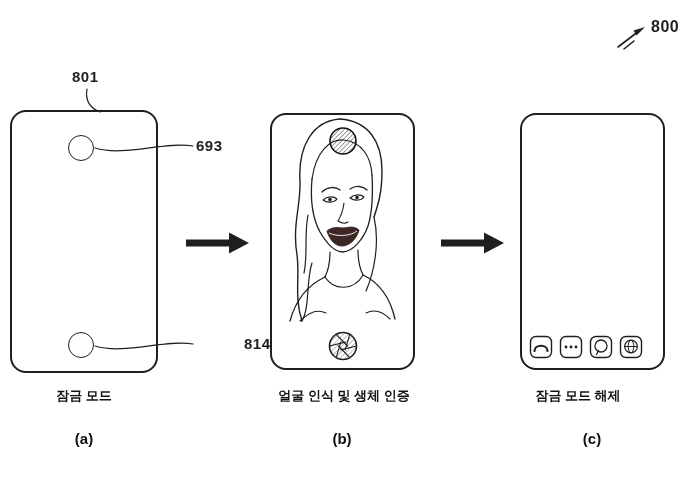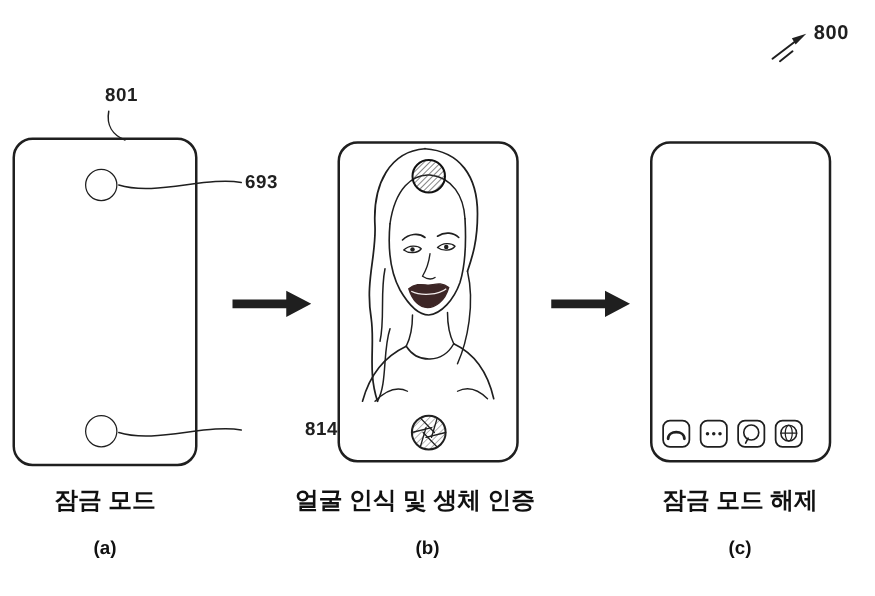--- a/index.html
+++ b/index.html
@@ -20,21 +20,21 @@
     position:absolute; width:26px; height:26px;
     border:1.6px solid var(--line,#1f1f1f); border-radius:50%; background:#fff;
   }
   .screen { position:absolute; left:0; top:0; width:100%; height:100%; }
   .ref {
     position:absolute; font-size:15px; font-weight:600;
     color:var(--line,#111); z-index:4; letter-spacing:0.5px;
   }
   .fignum { font-size:16px; }
   .caption {
-    position:absolute; font-size:19px; font-weight:700; color:#111;
+    position:absolute; font-size:13px; font-weight:700; color:#111;
     text-align:center; z-index:2;
   }
   .plabel {
     position:absolute; font-size:15px; font-weight:700; color:#111;
     text-align:center; z-index:2;
   }
   .sline { stroke:var(--line,#222); fill:none; stroke-linecap:round; stroke-linejoin:round; }
   .sfill { fill:var(--line,#222); }
   .lips { fill:var(--lips,#3d2626); stroke:var(--lips,#3d2626); }
 </style>
@@ -50,21 +50,21 @@
     <polygon class="sfill" points="186,239.5 229,239.5 229,232.5 249,243 229,253.5 229,246.5 186,246.5"></polygon>
     <polygon class="sfill" points="441,239.5 484,239.5 484,232.5 504,243 484,253.5 484,246.5 441,246.5"></polygon>
     <g>
       <path class="sline" stroke-width="1.6" d="M618,47 L639,31"></path>
       <path class="sline" stroke-width="1.6" d="M624,49 L634,41"></path>
       <polygon class="sfill" points="645,27 636.5,35.5 633.5,30.5"></polygon>
     </g>
   </svg>
 
   <div class="ref fignum" style="left:651px; top:18px;">800</div>
-  <div class="ref" style="left:72px; top:68px;margin-left:12px;">801</div>
+  <div class="ref" style="left:72px; top:68px;">801</div>
   <div class="ref" style="left:196px; top:137px;">693</div>
   <div class="ref" style="left:196px; top:335px;margin-left:48px;">814</div>
 
   <div class="phone" style="left:10px; top:110px; width:148px; height:263px;">
     <div class="circle" style="left:56px; top:23px;"></div>
     <div class="circle" style="left:56px; top:220px;"></div>
   </div>
   <div class="caption" style="left:4px; top:387px; width:160px;">잠금 모드</div>
   <div class="plabel" style="left:54px; top:430px; width:60px;">(a)</div>
 
@@ -118,21 +118,21 @@
         <path class="sline" stroke-width="1.1" d="M77.8,242.7 L66.5,231"></path>
         <path class="sline" stroke-width="1.1" d="M64.2,242.7 L68.8,227.1"></path>
         <path class="sline" stroke-width="1.1" d="M57.5,231 L73.2,227.1"></path>
         <path class="sline" stroke-width="1.1" d="M64.2,219.3 L75.5,231"></path>
         <path class="sline" stroke-width="1.1" d="M77.8,219.3 L73.2,234.9"></path>
       </g>
 
       <circle cx="71" cy="26" r="13" fill="url(#hatch)" stroke="#111" stroke-width="1.6"></circle>
     </svg>
   </div>
-  <div class="caption" style="left:232px; top:387px; width:200px;">얼굴 인식 및 생체 인증</div>
+  <div class="caption" style="left:244px; top:387px; width:200px;">얼굴 인식 및 생체 인증</div>
   <div class="plabel" style="left:312px; top:430px; width:60px;">(b)</div>
 
   <div class="phone" style="left:520px; top:113px; width:145px; height:257px;">
     <svg class="screen" viewBox="0 0 141 253">
       <g>
         <rect x="8.5" y="221.5" width="21" height="21" rx="5.5" class="sline" stroke-width="1.4"></rect>
         <path class="sline" stroke-width="2.2" d="M12.5,236 C12.5,229 25.5,229 25.5,236"></path>
       </g>
       <g>
         <rect x="38.5" y="221.5" width="21" height="21" rx="5.5" class="sline" stroke-width="1.4"></rect>
@@ -146,16 +146,16 @@
         <path class="sline" stroke-width="1.3" d="M74.5,239.5 L76.5,235.5"></path>
       </g>
       <g>
         <rect x="98.5" y="221.5" width="21" height="21" rx="5.5" class="sline" stroke-width="1.4"></rect>
         <circle cx="109" cy="231.5" r="6.3" class="sline" stroke-width="1.2"></circle>
         <ellipse cx="109" cy="231.5" rx="2.8" ry="6.3" class="sline" stroke-width="1"></ellipse>
         <path class="sline" stroke-width="1" d="M102.7,231.5 L115.3,231.5"></path>
       </g>
     </svg>
   </div>
-  <div class="caption" style="left:492px; top:387px; width:200px;">잠금 모드 해제</div>
+  <div class="caption" style="left:478px; top:387px; width:200px;">잠금 모드 해제</div>
   <div class="plabel" style="left:562px; top:430px; width:60px;">(c)</div>
 
 </div>
 
 </body></html>

